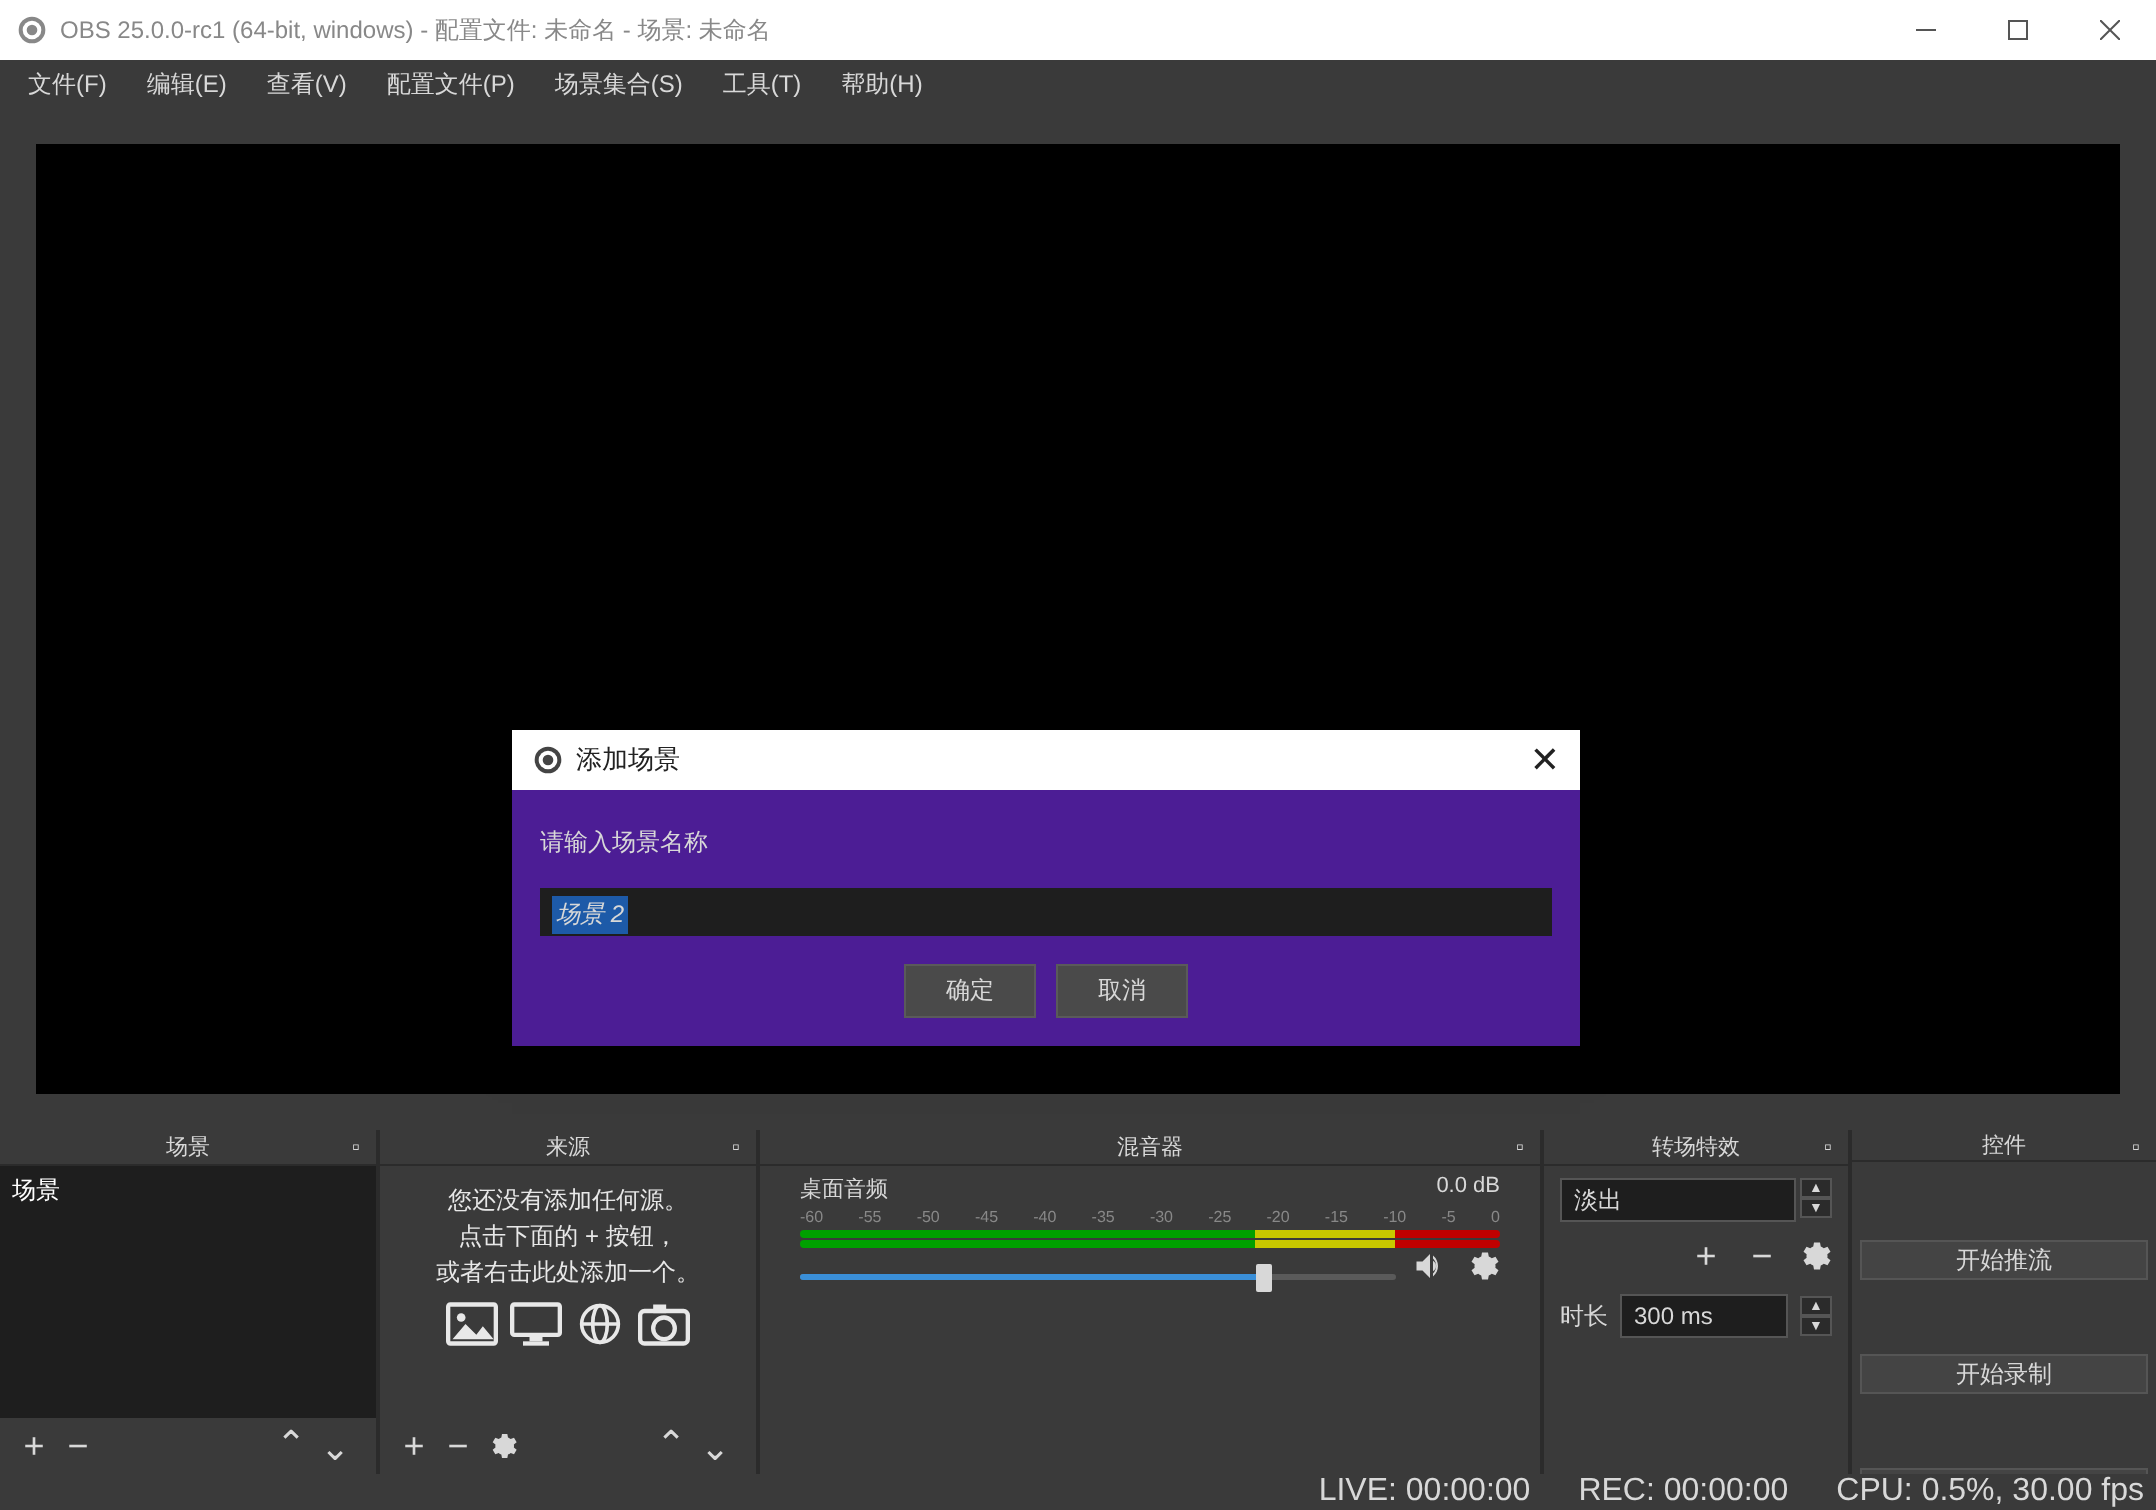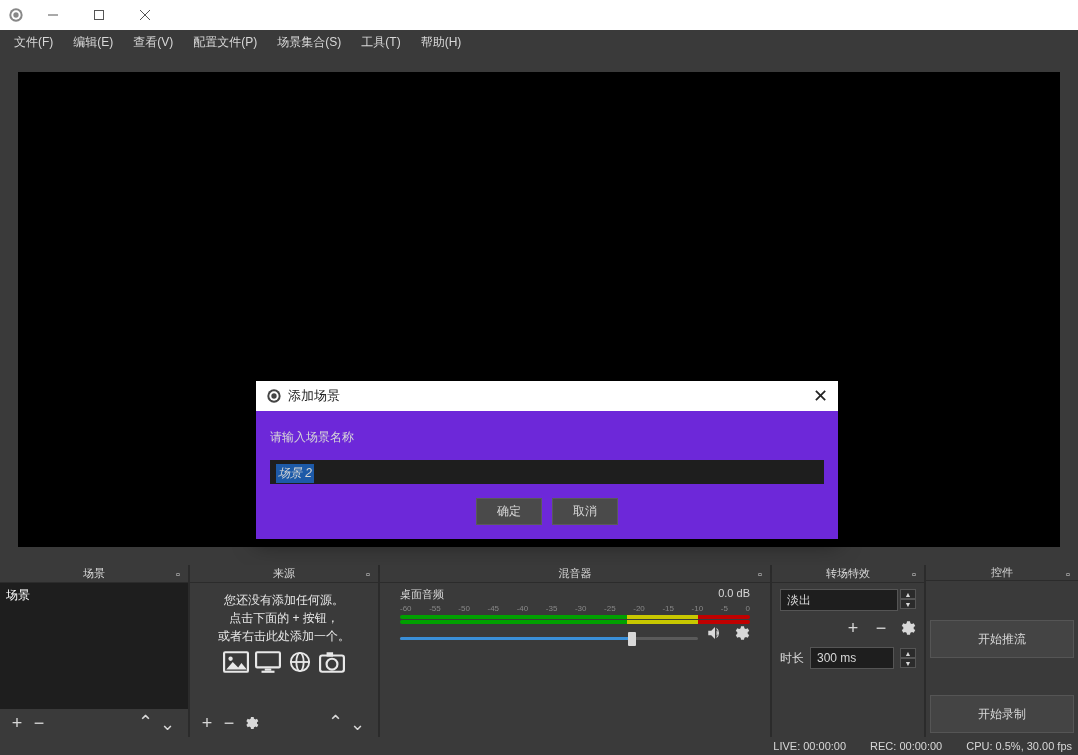--- a/index.html
+++ b/index.html
@@ -54,27 +54,27 @@
 .combo { background: #1e1e1e; border: 1px solid #555; height: 22px; display: flex; align-items: center; padding: 0 6px; justify-content: space-between; }
 .spin-btns { display: flex; flex-direction: column; }
 .spin-btns span { width: 16px; height: 10px; background: #2b2b2b; border: 1px solid #555; display: flex; align-items: center; justify-content: center; font-size: 7px; }
 .trans-row { display: flex; align-items: center; justify-content: flex-end; gap: 6px; margin-top: 6px; }
 .trans-gear { width: 18px; height: 18px; fill: #d8d8d8; }
 .trans-dur-row { display: flex; align-items: center; gap: 6px; margin-top: 8px; }
 .trans-dur-row .combo { flex: 1; }
 
 
 .controls-body { background: #3a3a3a; padding: 4px; display: flex; flex-direction: column; gap: 2px; }
-.ctl-btn { background: #444; border: 1px solid #555; height: 38px; display: flex; align-items: center; justify-content: center; font-size: 12px; margin-top: 35px; }
-
-
-.statusbar { height: 18px; background: #3a3a3a; display: flex; align-items: center; justify-content: flex-end; padding: 0 6px; font-size: 11px; gap: 24px; font-family: monospace; }
-
-
-.dialog { position: absolute; left: 256px; top: 311px; width: 582px; background: #6d28d9; box-shadow: 0 4px 20px rgba(0,0,0,.5); margin-top: 16px; }
+.ctl-btn { background: #444; border: 1px solid #555; height: 20px; display: flex; align-items: center; justify-content: center; font-size: 12px; margin-top: 35px; }
+
+
+.statusbar { height: 18px; background: #3a3a3a; display: flex; align-items: center; justify-content: flex-end; padding: 0 6px; font-size: 16px; gap: 24px; font-family: monospace; }
+
+
+.dialog { position: absolute; left: 256px; top: 311px; width: 534px; background: #4c1d95; box-shadow: 0 4px 20px rgba(0,0,0,.5); }
 .dlg-title { height: 30px; background: #fff; color: #222; display: flex; align-items: center; padding: 0 10px; font-size: 13px; }
 .dlg-title svg { width: 16px; height: 16px; fill: #444; margin-right: 6px; }
 .dlg-title .close { margin-left: auto; font-size: 18px; color: #222; }
 .dlg-body { padding: 18px 14px 14px; }
 .dlg-label { font-size: 12px; color: #d8d8d8; margin-bottom: 14px; }
 .dlg-input-sel { background: #1d5aa8; display: inline-block; padding: 1px 2px; position: absolute; }
 .dlg-input-wrap { position: relative; width: 100%; height: 24px; background: #1e1e1e; padding: 4px 6px; font-style: italic; }
 .dlg-buttons { display: flex; justify-content: center; gap: 10px; margin-top: 14px; }
 .dlg-btn { background: #4a4a4a; border: 1px solid #5a5a5a; color: #d8d8d8; padding: 4px 20px; font-size: 12px; }
 .up { display: inline-block; transform: translateY(-1px); }
@@ -82,20 +82,21 @@
 </style>
 </head>
 <body>
 
 <div class="titlebar">
   <svg class="icon" viewBox="0 0 24 24">
       <circle cx="12" cy="12" r="10" fill="#888"></circle>
       <circle cx="12" cy="12" r="7" fill="#fff"></circle>
       <circle cx="12" cy="12" r="4" fill="#888"></circle>
     </svg>
+  <span class="title">OBS 25.0.0-rc1 (64-bit, windows) - 配置文件: 未命名 - 场景: 未命名</span>
   <div class="btns">
     <div>
         <svg viewBox="0 0 10 10">
           <line x1="0" y1="5" x2="10" y2="5"></line>
         </svg>
       </div>
     <div>
         <svg viewBox="0 0 10 10">
           <rect x="0.5" y="0.5" width="9" height="9"></rect>
         </svg>

